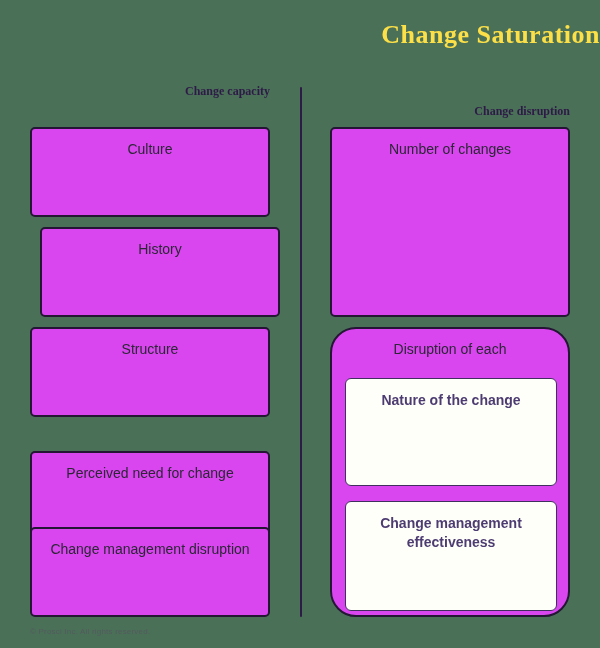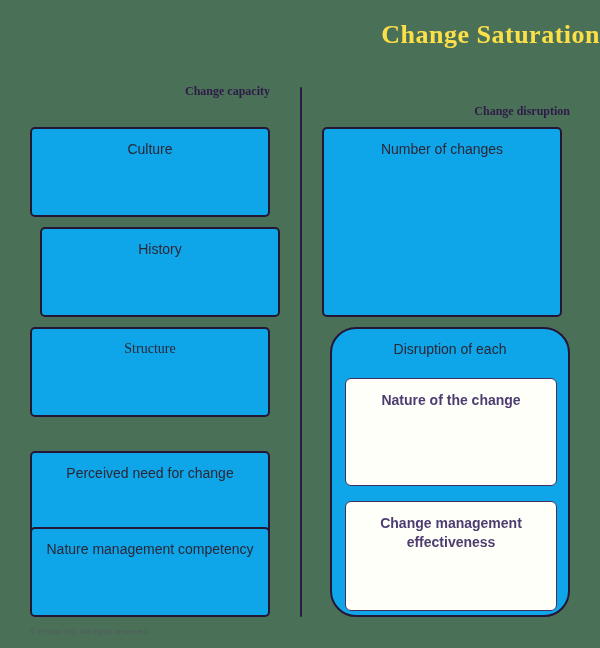--- a/index.html
+++ b/index.html
@@ -30,42 +30,42 @@
   .col-header.right{left:330px;margin-top:20px;}
 
   .divider{
     position:absolute;left:300px;top:87px;
     width:2px;height:530px;
     background:#2E1A47;border-radius:1px;
   }
 
   .box{
     position:absolute;width:240px;
-    background:#0ea5e9;
+    background:#d946ef;
     border:2px solid #241634;
     border-radius:5px;
     box-sizing:border-box;
   }
   .box .label{
     display:block;
     padding:12px 10px 0 10px;
     text-align:center;
     font-size:14px;font-weight:500;
     color:#2B2735;
   }
 
   
   .cap-1{left:30px;top:127px;height:90px;}
   .cap-2{left:40px;top:227px;height:90px;}
-  .cap-3{left:30px;top:327px;height:90px;font-family:Liberation Serif, serif;}
+  .cap-3{left:30px;top:327px;height:90px;}
   .cap-4{left:30px;top:451px;height:90px;}
   .cap-5{left:30px;top:527px;height:90px;}
 
   
-  .dis-1{left:322px;top:127px;height:190px;}
+  .dis-1{left:330px;top:127px;height:190px;}
   .dis-2{left:330px;top:327px;height:290px;border-radius:26px;}
 
   .inner-box{
     position:absolute;left:13px;width:212px;
     background:#FEFFF8;
     border:1.5px solid #41305F;
     border-radius:6px;
     box-sizing:border-box;
   }
   .inner-1{top:49px;height:108px;}
@@ -99,21 +99,21 @@
   <div class="box cap-2">
     <span class="label">History</span>
   </div>
   <div class="box cap-3">
     <span class="label">Structure</span>
   </div>
   <div class="box cap-4">
     <span class="label">Perceived need for change</span>
   </div>
   <div class="box cap-5">
-    <span class="label">Nature management competency</span>
+    <span class="label">Change management disruption</span>
   </div>
 
   <div class="box dis-1">
     <span class="label">Number of changes</span>
   </div>
 
   <div class="box dis-2">
     <span class="label">Disruption of each</span>
 
     <div class="inner-box inner-1">

